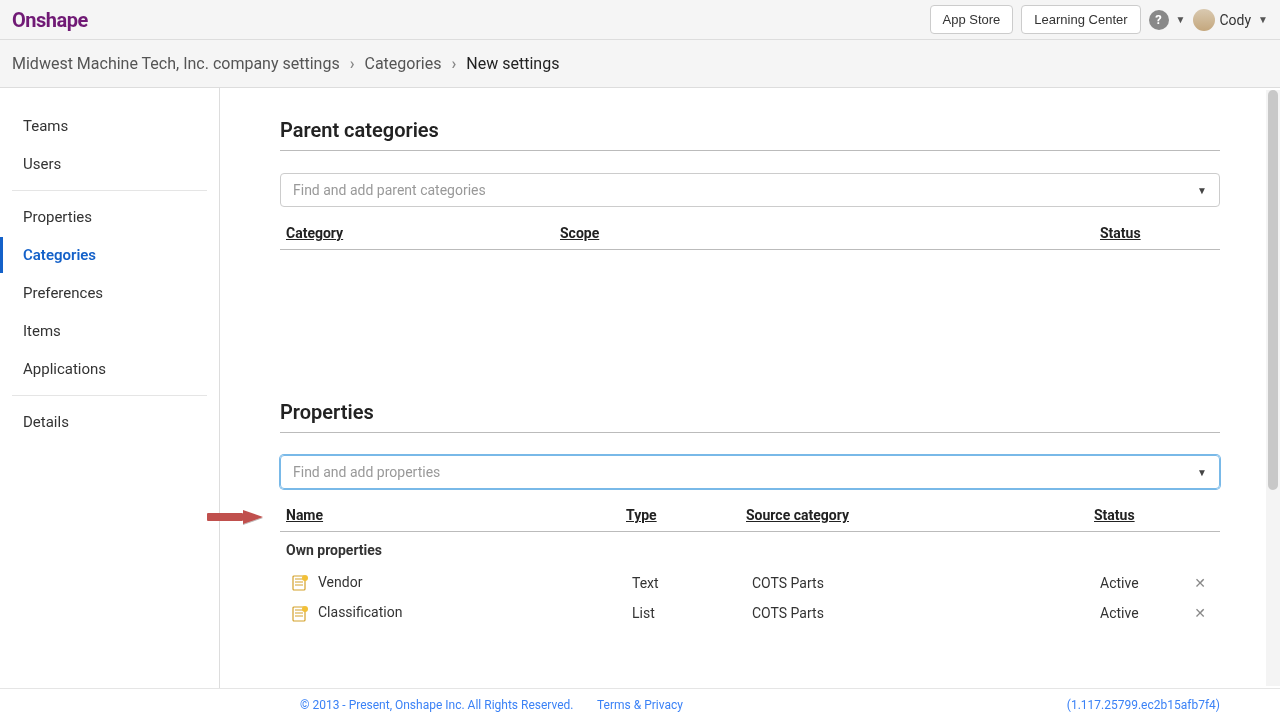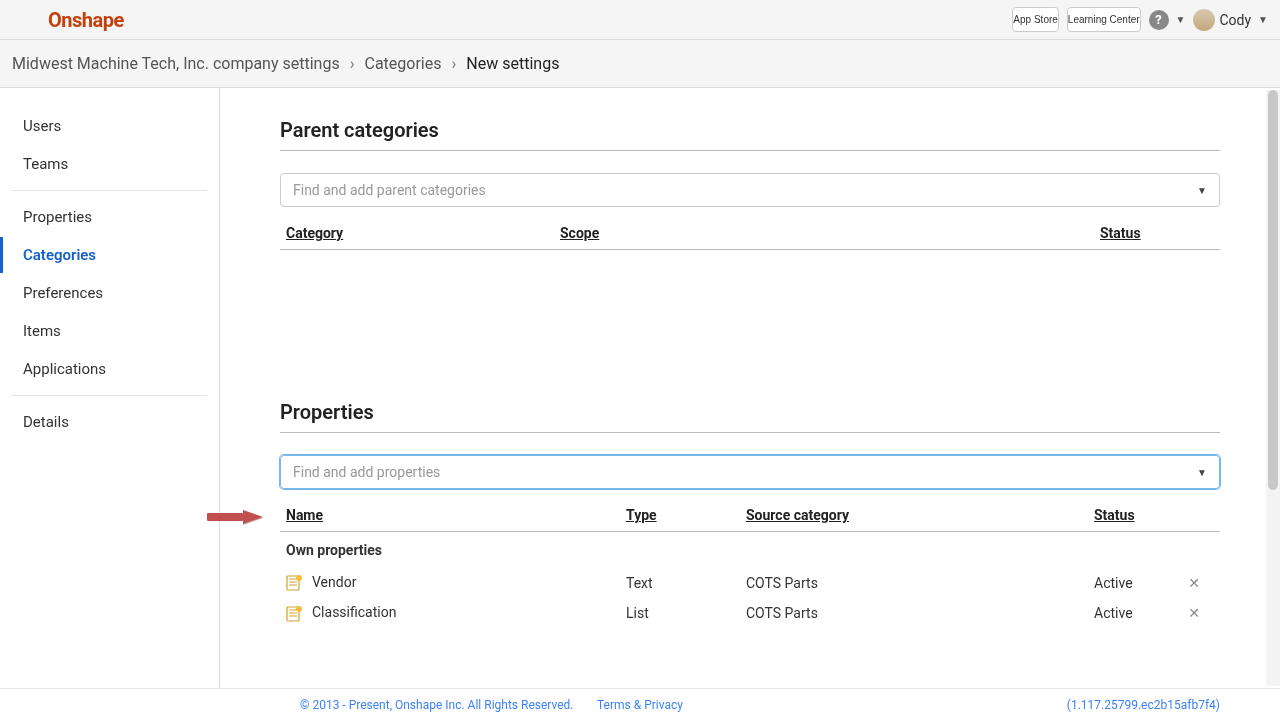--- a/index.html
+++ b/index.html
@@ -16,37 +16,36 @@
   .topbar {
     height: 40px;
     background: #f5f5f5;
     border-bottom: 1px solid #ddd;
     display: flex;
     align-items: center;
     padding: 0 12px;
     justify-content: space-between;
   }
   .logo {
-    color: #c2410c;
+    color: #701a75;
     font-weight: 700;
     font-size: 20px;
     letter-spacing: -0.5px;
-    margin-left: 36px;
   }
   .topbar-right {
     display: flex;
     align-items: center;
     gap: 8px;
   }
   .top-btn {
     background: #fff;
     border: 1px solid #ccc;
     border-radius: 4px;
-    padding: 6px 0;
-    font-size: 10px;
+    padding: 6px 12px;
+    font-size: 13px;
     color: #333;
     cursor: pointer;
   }
   .help-icon {
     width: 20px;
     height: 20px;
     border-radius: 50%;
     background: #888;
     color: #fff;
     display: inline-flex;
@@ -175,20 +174,21 @@
     font-weight: 700;
     font-size: 14px;
     padding: 10px 6px;
   }
   .table-row {
     display: flex;
     align-items: center;
     font-size: 14px;
     padding: 6px 0;
     color: #333;
+    justify-content: flex-end;
   }
   .prop-icon {
     width: 18px;
     height: 18px;
     display: inline-block;
     margin-right: 8px;
     vertical-align: middle;
   }
   .close-x {
     color: #888;
@@ -259,22 +259,22 @@
   <span class="crumb-link">Midwest Machine Tech, Inc. company settings</span>
   <span class="sep">›</span>
   <span class="crumb-link">Categories</span>
   <span class="sep">›</span>
   <span class="crumb-current">New settings</span>
 </div>
 
 <div class="body-wrap">
   <div class="sidebar">
     <div id="sg1">
+        <div class="side-item">Teams</div>
         <div class="side-item">Users</div>
-        <div class="side-item">Teams</div>
       </div>
     <div class="group-sep"></div>
     <div id="sg2">
         <div class="side-item">Properties</div>
         <div class="side-item active">Categories</div>
         <div class="side-item">Preferences</div>
         <div class="side-item">Items</div>
         <div class="side-item">Applications</div>
       </div>
     <div class="group-sep"></div>

